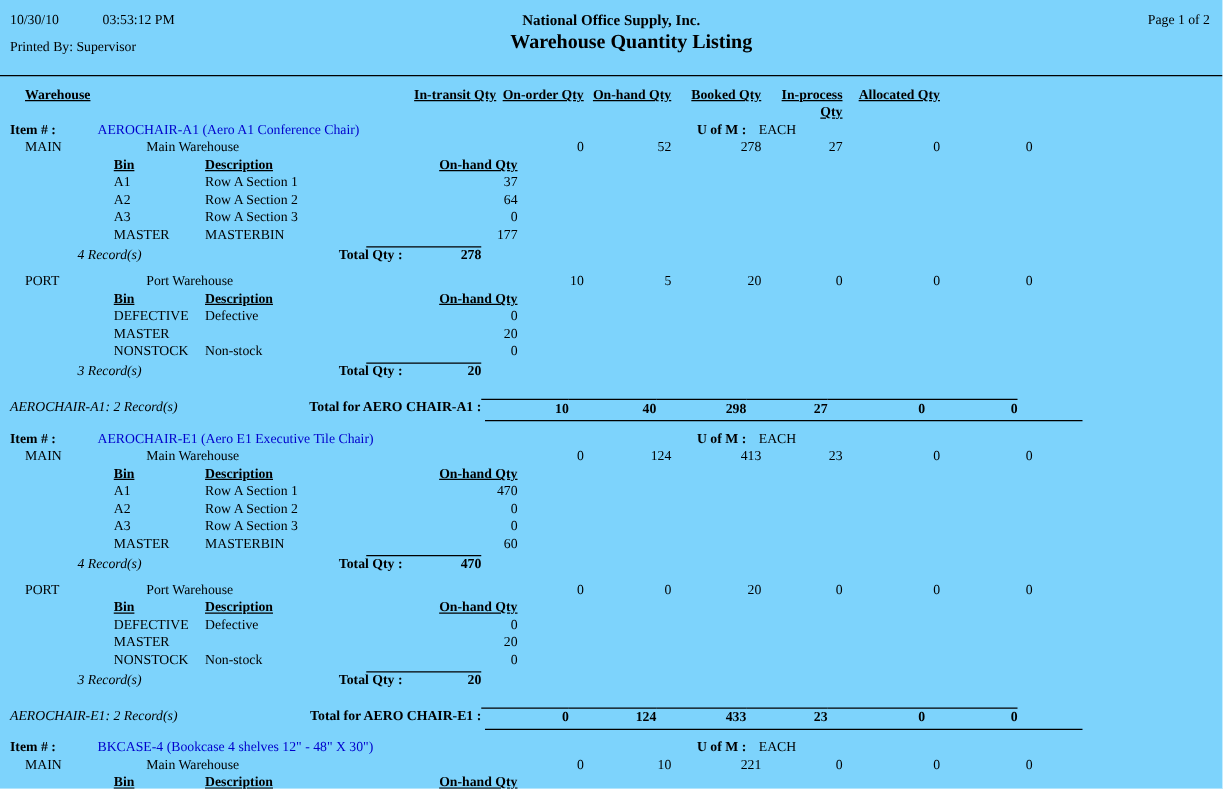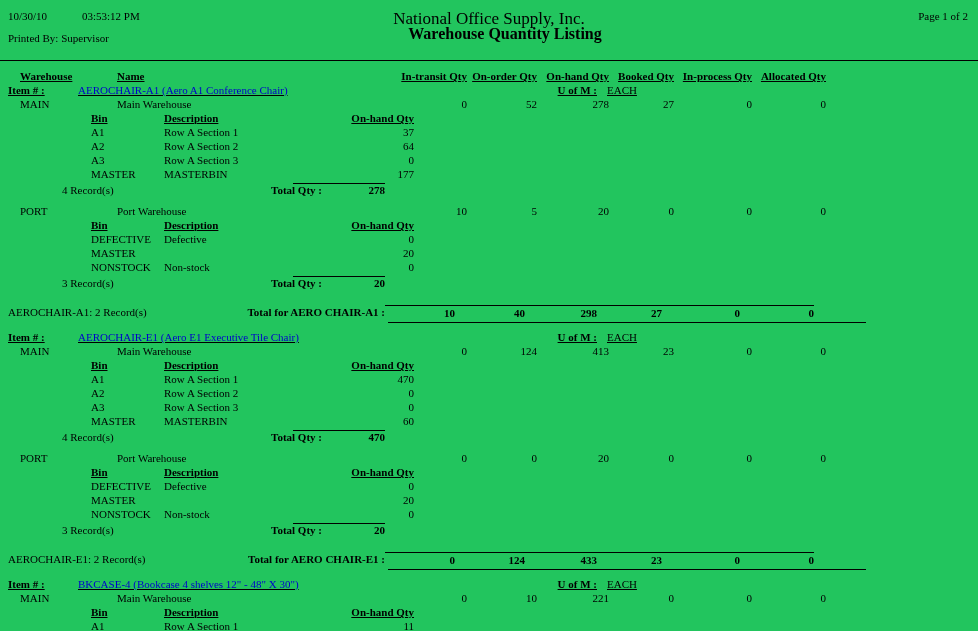--- a/index.html
+++ b/index.html
@@ -2,47 +2,47 @@
 <html><head>
 <meta charset="utf-8">
 <style>
   * { margin:0; padding:0; box-sizing:border-box; }
   html,body { background:#ffffff; }
   body {
     width:978px; height:631px; overflow:hidden;
     font-family:"Liberation Serif", serif;
     font-size:11px; color:#000;
   }
-  .page { position:relative; width:978px; height:631px; background:#22c55e; }
+  .page { position:relative; width:978px; height:631px; background:#7dd3fc; }
 
   
   .hdr { position:relative; height:61px; border-bottom:1px solid #000; }
   .h-date    { position:absolute; left:8px;  top:10px; }
   .h-time    { position:absolute; left:82px; top:10px; }
   .h-printed { position:absolute; left:8px;  top:32px; }
-  .h-company { position:absolute; left:0; top:9px;  width:100%; text-align:center; font-weight:normal; font-size:17px; }
+  .h-company { position:absolute; left:0; top:9px;  width:100%; text-align:center; font-weight:bold; font-size:12px; }
   .h-title   { position:absolute; left:0; top:25px; width:100%; text-align:center; font-weight:bold; font-size:16px;margin-left:16px; }
   .h-page    { position:absolute; right:10px; top:10px; }
 
   
   .r { display:grid; line-height:14px; }
   .g-main   { grid-template-columns:97px 280px 70px 70px 72px 65px 78px 74px; padding-left:20px; }
-  .g-item   { grid-template-columns:70px 447px 72px 220px; padding-left:8px;text-decoration:underline; }
+  .g-item   { grid-template-columns:70px 447px 72px 220px; padding-left:8px; }
   .g-bin    { grid-template-columns:73px 155px 95px; padding-left:91px; }
   .g-btotal { grid-template-columns:160px 100px 63px; padding-left:62px; position:relative; margin-top:2px; }
   .g-btotal::before { content:""; position:absolute; left:293px; top:0; width:92px; border-top:1px solid #000; }
   .g-sum    { grid-template-columns:180px 197px 70px 70px 72px 65px 78px 74px; padding-left:8px; margin-top:15px; }
 
   .cols-row { margin-top:8px; }
   .mt7 { margin-top:7px; }
   .item-row { margin-top:7px; }
 
   .num { text-align:right; }
   .b { font-weight:bold; }
-  .i { }
+  .i { font-style:italic; }
   .u { text-decoration:underline; }
   .link { color:#0000cc; cursor:pointer; }
   .ol { border-top:1px solid #000; }
   .each { padding-left:10px; }
   .sum-line { border-top:1px solid #000; margin:2px 0 0 388px; width:478px; height:0; }
 </style>
 </head>
 <body>
 
 <div class="page">
@@ -51,21 +51,20 @@
     <span class="h-date">10/30/10</span>
     <span class="h-time">03:53:12 PM</span>
     <span class="h-printed">Printed By: Supervisor</span>
     <div class="h-company">National Office Supply, Inc.</div>
     <div class="h-title">Warehouse Quantity Listing</div>
     <span class="h-page">Page 1 of 2</span>
   </div>
 
   <div class="r g-main cols-row">
     <span class="b u">Warehouse</span>
-    <span class="b u">Name</span>
     <span class="b u num">In-transit Qty</span>
     <span class="b u num">On-order Qty</span>
     <span class="b u num">On-hand Qty</span>
     <span class="b u num">Booked Qty</span>
     <span class="b u num">In-process Qty</span>
     <span class="b u num">Allocated Qty</span>
   </div>
 
   <div class="r g-item">
     <span class="b">Item # :</span>

